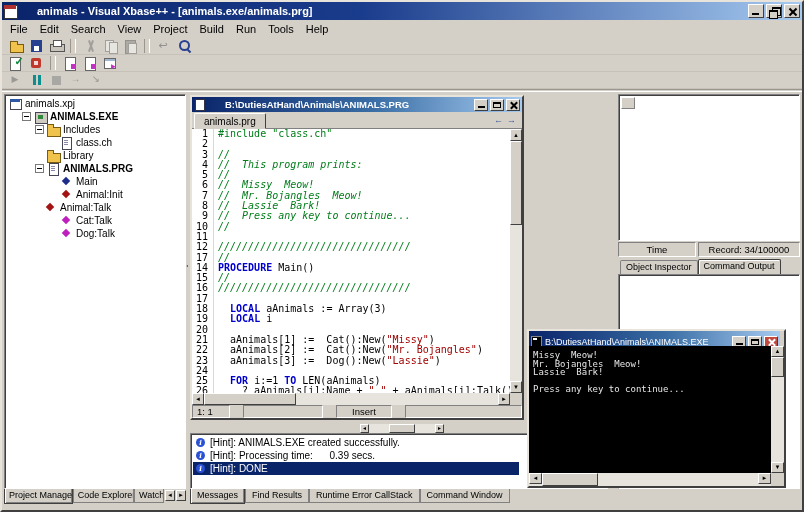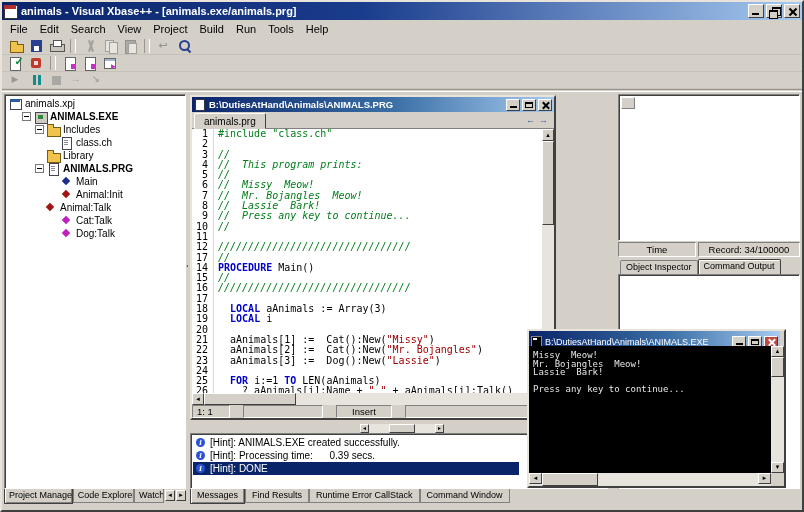--- a/index.html
+++ b/index.html
@@ -1,21 +1,21 @@
 <!DOCTYPE html>
 <html><head>
 <meta charset="utf-8">
 <style>
   *{margin:0;padding:0;box-sizing:border-box}
   html,body{width:804px;height:512px;overflow:hidden;background:#000}
   #app{position:relative;width:804px;height:512px;background:#d4d0c8;border:2px solid;border-color:#e8e4dc #404040 #404040 #e8e4dc;font-family:"Liberation Sans",sans-serif;font-size:11px;color:#000}
 
   
   .titlebar{position:absolute;left:0;top:0;right:0;height:18px;background:linear-gradient(90deg,#0a246a 0%,#1a3c8c 45%,#a6caf0 100%);display:flex;align-items:center;padding:0 2px;color:#fff}
-  .title-text{font-weight:bold;font-size:11px;margin-left:4px;flex:1;white-space:nowrap;overflow:hidden}
+  .title-text{font-weight:bold;font-size:11px;margin-left:20px;flex:1;white-space:nowrap;overflow:hidden}
   .app-icon{width:13px;height:13px;position:relative;flex:0 0 13px}
   .app-icon::before{content:"";position:absolute;left:0;top:0;width:12px;height:12px;background:#fff;border:1px solid #333}
   .app-icon::after{content:"";position:absolute;left:0;top:0;width:12px;height:4px;background:#b03030}
   .win-btn{width:16px;height:14px;background:#d4d0c8;border:1px solid;border-color:#fff #404040 #404040 #fff;margin-left:2px;position:relative;flex:0 0 16px}
   .win-btn.sm{width:14px;height:12px;flex:0 0 14px}
   .wb-min::before{content:"";position:absolute;left:3px;bottom:2px;width:7px;height:2px;background:#000}
   .wb-restore::before{content:"";position:absolute;left:5px;top:2px;width:7px;height:6px;border:1px solid #000;border-top-width:2px;background:#d4d0c8}
   .wb-restore::after{content:"";position:absolute;left:2px;top:5px;width:7px;height:6px;border:1px solid #000;border-top-width:2px;background:#d4d0c8}
   .wb-max::before{content:"";position:absolute;left:2px;top:2px;right:2px;bottom:2px;border:1px solid #000;border-top-width:2px}
   .wb-close::before,.wb-close::after{content:"";position:absolute;left:7px;top:2px;width:2px;height:10px;background:#000}
@@ -95,21 +95,21 @@
   .ti-diamond-magenta::before{background:#bd1ebd}
   .left-tabs{position:absolute;left:0;bottom:0;right:0;height:16px;display:flex;align-items:flex-start}
   .ltab{font-size:9px;padding:1px 4px;background:#d4d0c8;border:1px solid #808080;border-top:none;height:14px;white-space:nowrap;overflow:hidden}
   .ltab.active{height:15px;border-color:#404040;position:relative;z-index:2;box-shadow:inset 1px 0 0 #fff,inset -1px -1px 0 #808080}
   .ltab.clipped{max-width:30px}
   .tsbtn{width:11px;height:11px;margin:1px 0 0 1px;background:#d4d0c8;border:1px solid;border-color:#fff #404040 #404040 #fff;font-size:6px;line-height:9px;text-align:center}
   .collapse-arrow{position:absolute;left:183px;top:258px;width:9px;height:12px;font-size:7px;line-height:12px;color:#000}
 
   
   .mdi{position:absolute;left:186px;top:92px;width:428px;bottom:5px;background:#d4d0c8}
-  .editor-win{position:absolute;left:2px;top:1px;width:366px;height:325px;background:#14532d;border:2px solid;border-color:#e8e4dc #404040 #404040 #e8e4dc}
+  .editor-win{position:absolute;left:2px;top:1px;width:334px;height:325px;background:#14532d;border:2px solid;border-color:#e8e4dc #404040 #404040 #e8e4dc}
   .child-title{position:absolute;left:0;top:0;right:0;height:15px;background:linear-gradient(90deg,#0a246a 0%,#3a6ea5 55%,#a6caf0 100%);display:flex;align-items:center;padding:0 2px;color:#fff}
   .child-title .title-text{font-size:9.5px}
   .doc-icon{width:11px;height:11px;position:relative;flex:0 0 11px}
   .doc-icon::before{content:"";position:absolute;left:1px;top:0;width:8px;height:10px;background:#fff;border:1px solid #334}
   .tabbar{position:absolute;left:0;top:15px;right:0;height:17px;background:#d4d0c8;border-bottom:1px solid #808080;display:flex;align-items:flex-end;padding-left:2px}
   .etab{height:16px;padding:2px 9px;font-size:10px;background:#d4d0c8;border:1px solid;border-color:#fff #404040 #d4d0c8 #fff;border-radius:2px 2px 0 0;position:relative;top:1px;z-index:2}
   .nav-arrows{position:absolute;right:4px;top:2px;display:flex}
   .nav-btn{width:13px;height:13px;font-size:9px;color:#3a5a9a;text-align:center;line-height:13px}
   .code-view{position:absolute;left:0;top:32px;right:12px;height:264px;background:#fff;overflow:hidden;font-family:"DejaVu Sans Mono",monospace;font-size:10px}
   .code-line{height:10.3px;line-height:10.3px;white-space:pre;display:flex}

